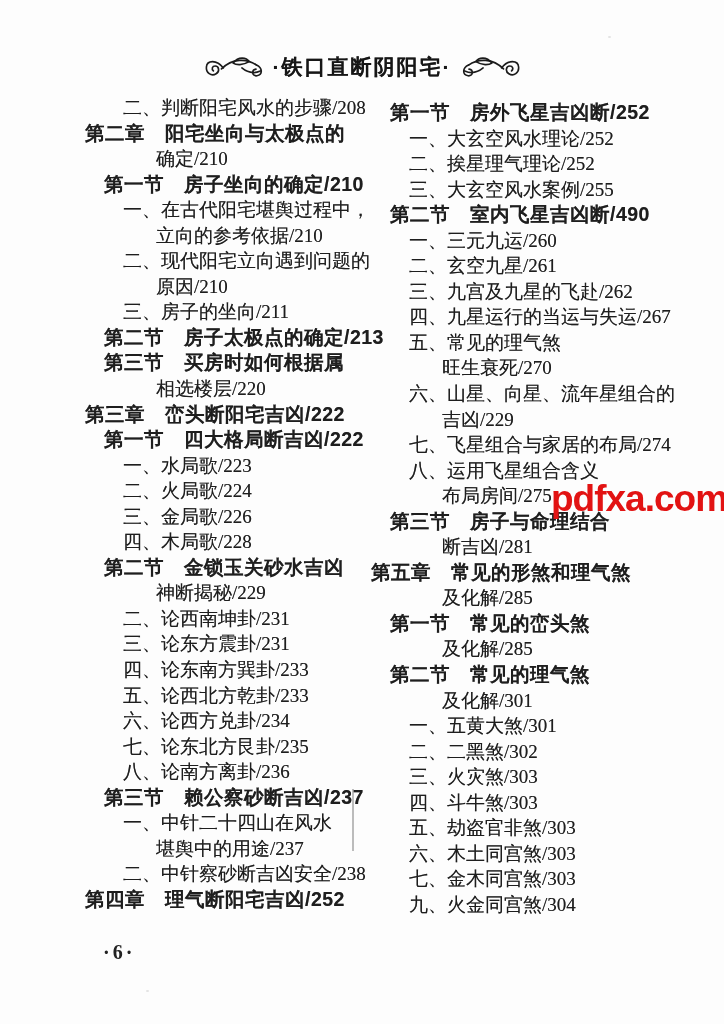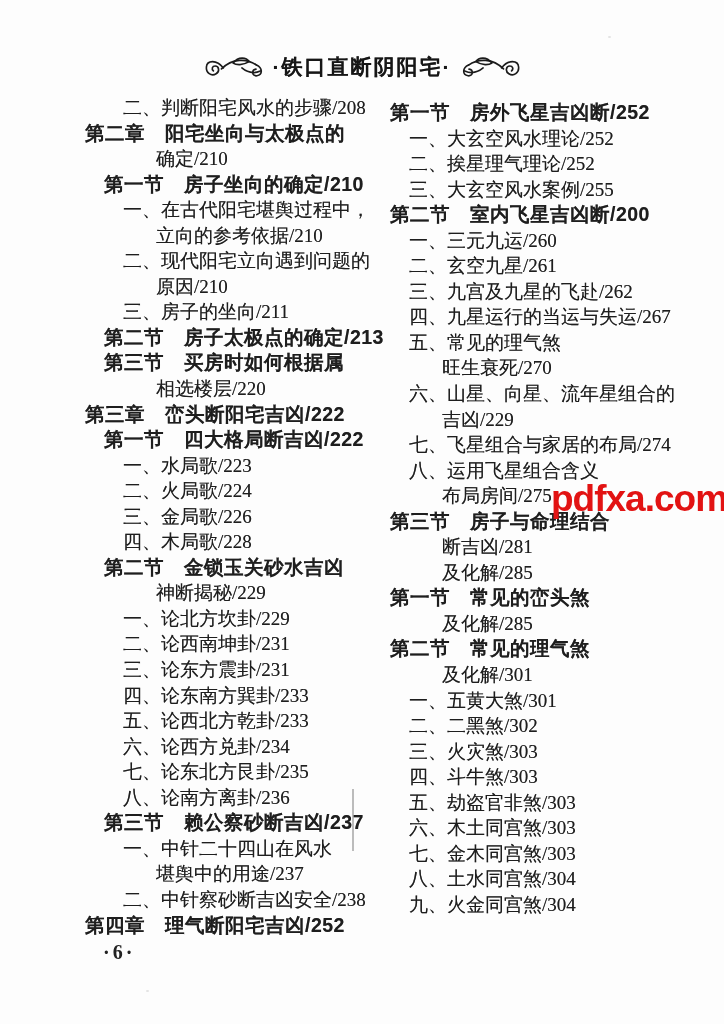--- a/index.html
+++ b/index.html
@@ -90,66 +90,65 @@
       <div class="toc-line lv-s">第三节　买房时如何根据属</div>
       <div class="toc-line lv-w">相选楼层/220</div>
       <div class="toc-line lv-c">第三章　峦头断阳宅吉凶/222</div>
       <div class="toc-line lv-s">第一节　四大格局断吉凶/222</div>
       <div class="toc-line lv-i">一、水局歌/223</div>
       <div class="toc-line lv-i">二、火局歌/224</div>
       <div class="toc-line lv-i">三、金局歌/226</div>
       <div class="toc-line lv-i">四、木局歌/228</div>
       <div class="toc-line lv-s">第二节　金锁玉关砂水吉凶</div>
       <div class="toc-line lv-w">神断揭秘/229</div>
-      <div class="toc-line lv-i">一、论北方坎卦/229</div>
       <div class="toc-line lv-i">二、论西南坤卦/231</div>
       <div class="toc-line lv-i">三、论东方震卦/231</div>
       <div class="toc-line lv-i">四、论东南方巽卦/233</div>
       <div class="toc-line lv-i">五、论西北方乾卦/233</div>
       <div class="toc-line lv-i">六、论西方兑卦/234</div>
       <div class="toc-line lv-i">七、论东北方艮卦/235</div>
       <div class="toc-line lv-i">八、论南方离卦/236</div>
       <div class="toc-line lv-s">第三节　赖公察砂断吉凶/237</div>
       <div class="toc-line lv-i">一、中针二十四山在风水</div>
       <div class="toc-line lv-w">堪舆中的用途/237</div>
       <div class="toc-line lv-i">二、中针察砂断吉凶安全/238</div>
       <div class="toc-line lv-c">第四章　理气断阳宅吉凶/252</div>
     </div>
   <div class="col col-right">
       <div class="toc-line lv-s">第一节　房外飞星吉凶断/252</div>
       <div class="toc-line lv-i">一、大玄空风水理论/252</div>
       <div class="toc-line lv-i">二、挨星理气理论/252</div>
       <div class="toc-line lv-i">三、大玄空风水案例/255</div>
-      <div class="toc-line lv-s">第二节　室内飞星吉凶断/200</div>
+      <div class="toc-line lv-s">第二节　室内飞星吉凶断/490</div>
       <div class="toc-line lv-i">一、三元九运/260</div>
       <div class="toc-line lv-i">二、玄空九星/261</div>
       <div class="toc-line lv-i">三、九宫及九星的飞赴/262</div>
       <div class="toc-line lv-i">四、九星运行的当运与失运/267</div>
       <div class="toc-line lv-i">五、常见的理气煞</div>
       <div class="toc-line lv-w">旺生衰死/270</div>
       <div class="toc-line lv-i">六、山星、向星、流年星组合的</div>
       <div class="toc-line lv-w">吉凶/229</div>
       <div class="toc-line lv-i">七、飞星组合与家居的布局/274</div>
       <div class="toc-line lv-i">八、运用飞星组合含义</div>
       <div class="toc-line lv-w">布局房间/275</div>
       <div class="toc-line lv-s">第三节　房子与命理结合</div>
       <div class="toc-line lv-w">断吉凶/281</div>
+      <div class="toc-line lv-c">第五章　常见的形煞和理气煞</div>
       <div class="toc-line lv-w">及化解/285</div>
       <div class="toc-line lv-s">第一节　常见的峦头煞</div>
       <div class="toc-line lv-w">及化解/285</div>
       <div class="toc-line lv-s">第二节　常见的理气煞</div>
       <div class="toc-line lv-w">及化解/301</div>
       <div class="toc-line lv-i">一、五黄大煞/301</div>
       <div class="toc-line lv-i">二、二黑煞/302</div>
       <div class="toc-line lv-i">三、火灾煞/303</div>
       <div class="toc-line lv-i">四、斗牛煞/303</div>
       <div class="toc-line lv-i">五、劫盗官非煞/303</div>
       <div class="toc-line lv-i">六、木土同宫煞/303</div>
       <div class="toc-line lv-i">七、金木同宫煞/303</div>
-      <div class="toc-line lv-i">八、土水同宫煞/304</div>
       <div class="toc-line lv-i">九、火金同宫煞/304</div>
     </div>
 
   <div class="watermark" style="color: rgb(226, 19, 19);">pdfxa.com</div>
 
   <div class="pagenum">·6·</div>
 
   <div class="scan-line"></div>
   <div class="speck" style="left:608px;top:36px;width:3px;height:2px;"></div>
   <div class="speck" style="left:146px;top:990px;width:3px;height:2px;"></div>

